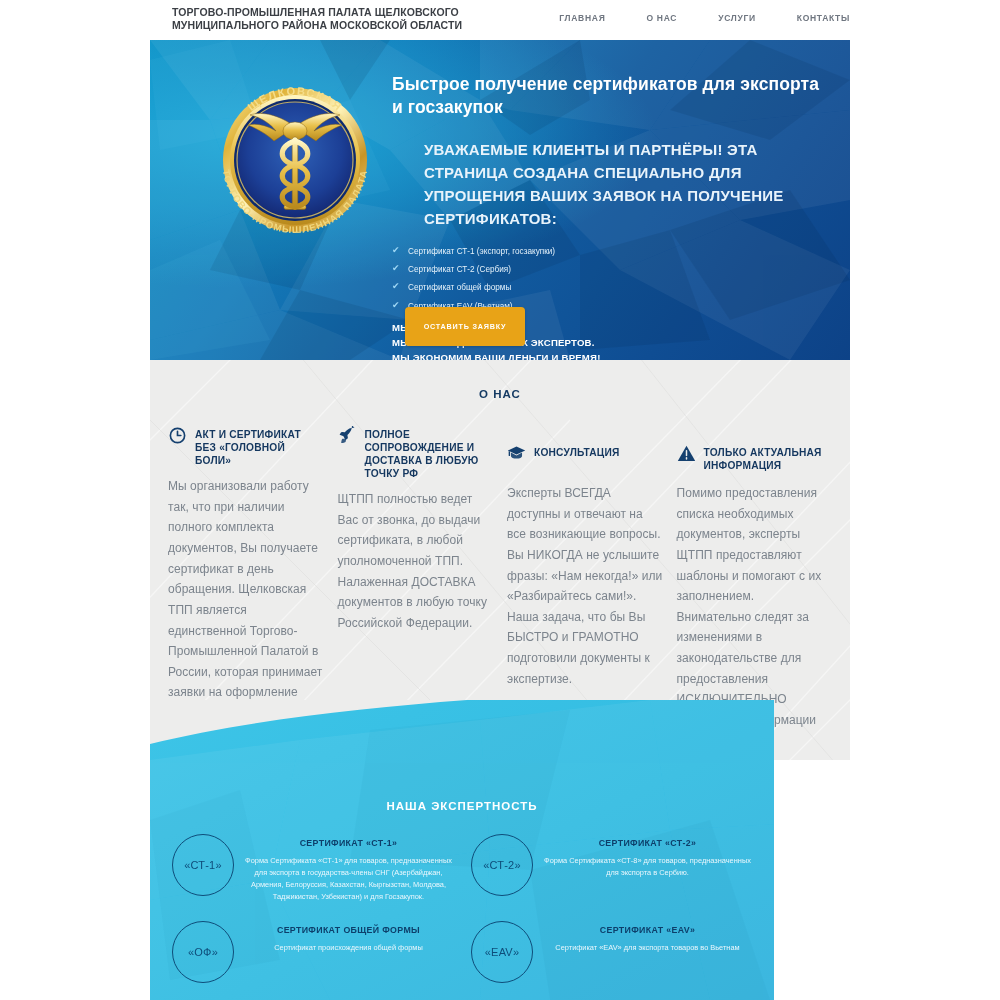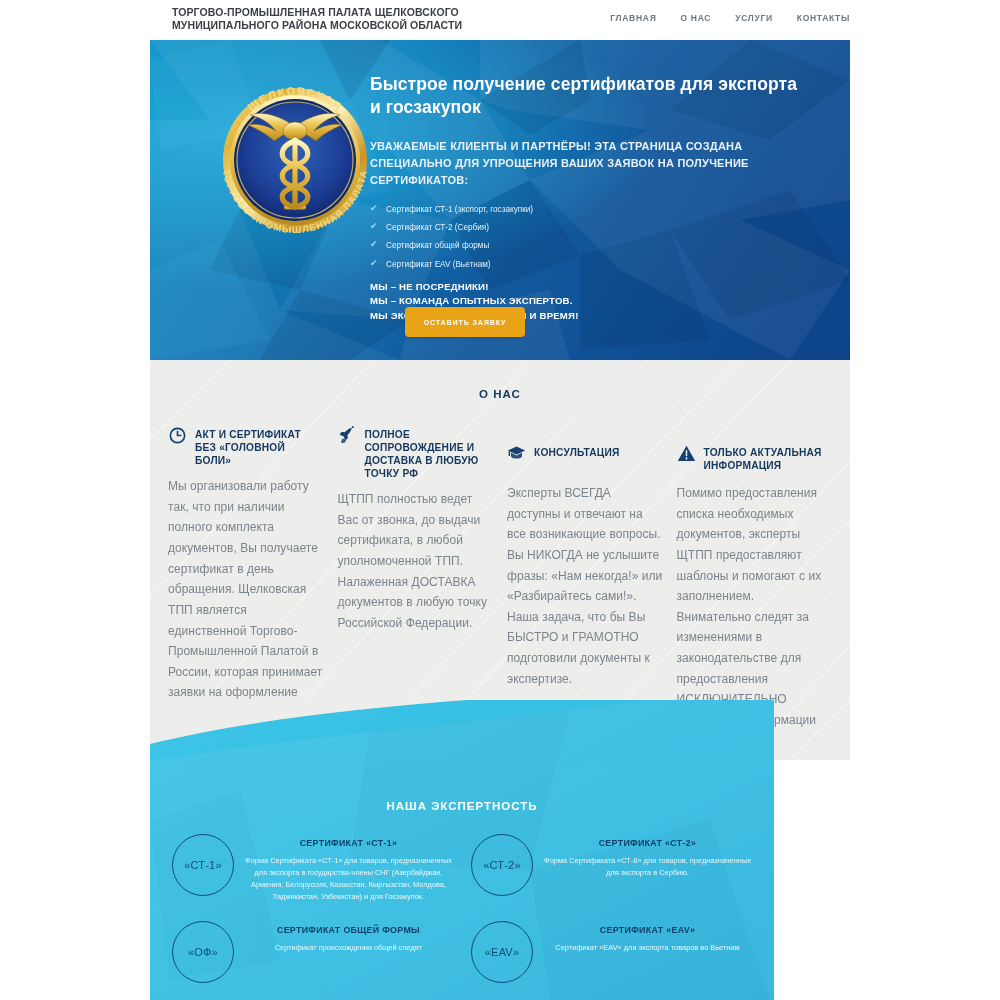--- a/index.html
+++ b/index.html
@@ -21,21 +21,21 @@
   }
   .brand-title {
     position: absolute; left: 172px; top: 6px;
     width: 340px;
     font-size: 10.5px; font-weight: bold; line-height: 1.28;
     color: #3b3f45; letter-spacing: .1px;
     text-transform: uppercase;
   }
   .nav {
     position: absolute; right: 150px; top: 13px;
-    display: flex; gap: 24px; align-items: center;
+    display: flex; gap: 41px; align-items: center;
   }
   .nav a {
     font-size: 8.5px; font-weight: bold; letter-spacing: .7px;
     color: #6f7680; text-decoration: none; text-transform: uppercase;
     white-space: nowrap;
   }
 
   
   .hero {
     position: absolute; left: 150px; top: 40px; width: 700px; height: 320px;
@@ -43,48 +43,48 @@
     background:
       radial-gradient(ellipse at 14% 30%, #1fa8d8 0%, rgba(31,168,216,0) 48%),
       linear-gradient(125deg, #0e8fc4 0%, #1379b8 28%, #115a9e 55%, #0f4d93 78%, #0d4287 100%);
   }
   .hero .poly { position:absolute; inset:0; }
 
   .hero-logo {
     position: absolute; left: 50px; top: 25px; width: 190px; height: 190px;
   }
   .hero-body {
-    position: absolute; left: 220px; top: 33px; width: 440px;
+    position: absolute; left: 242px; top: 33px; width: 440px;
   }
   .hero-h1 {
     font-size: 17.5px; font-weight: bold; color: #ffffff; line-height: 1.3;
     letter-spacing: .1px;
   }
   .hero-lead {
     margin-top: 19px;
-    font-size: 11px; font-weight: bold; color: #e8f3fb; line-height: 1.55;
-    letter-spacing: .25px; text-transform: uppercase;
+    font-size: 15px; font-weight: bold; color: #e8f3fb; line-height: 1.55;
+    letter-spacing: .25px; text-transform: uppercase; margin-left: 32px;
   }
   .hero-list { margin-top: 16px; list-style: none; }
   .hero-list li {
     position: relative; padding-left: 16px; margin-bottom: 8.5px;
     font-size: 8.2px; color: #e4f1fa; line-height: 1.2;
   }
   .hero-list li .tick {
     position: absolute; left: 0; top: -1px;
     color: #9fd8f5; font-size: 9px; line-height: 1;
   }
   .hero-slogan {
     margin-top: 10px;
     font-size: 9.6px; font-weight: bold; color: #ffffff; line-height: 1.52;
     letter-spacing: .2px; text-transform: uppercase;
   }
   .cta {
     position: absolute; left: 255px; top: 267px;
-    width: 120px; height: 30px; border: 0; cursor: pointer;
+    width: 120px; height: 39px; border: 0; cursor: pointer;
     background: #e8a317; border-radius: 4px;
     color: #ffffff; font-size: 7.2px; font-weight: bold; letter-spacing: .8px;
     text-transform: uppercase;
     font-family: "Liberation Sans", sans-serif;
     box-shadow: 0 1px 3px rgba(0,0,0,.18);
   }
 
   
   .about {
     position: absolute; left: 150px; top: 360px; width: 700px; height: 400px;
@@ -417,21 +417,21 @@
           <div class="cert-body">
             <div class="cert-title">Сертификат «СТ-2»</div>
             <div class="cert-text">Форма Сертификата «СТ-8» для товаров, предназначенных для экспорта в Сербию.</div>
           </div>
         </div>
 
         <div class="cert">
           <div class="cert-badge">«ОФ»</div>
           <div class="cert-body">
             <div class="cert-title">Сертификат общей формы</div>
-            <div class="cert-text">Сертификат происхождения общей следят</div>
+            <div class="cert-text">Сертификат происхождения общей формы</div>
           </div>
         </div>
 
         <div class="cert">
           <div class="cert-badge">«EAV»</div>
           <div class="cert-body">
             <div class="cert-title">Сертификат «EAV»</div>
             <div class="cert-text">Сертификат «EAV» для экспорта товаров во Вьетнам</div>
           </div>
         </div>

